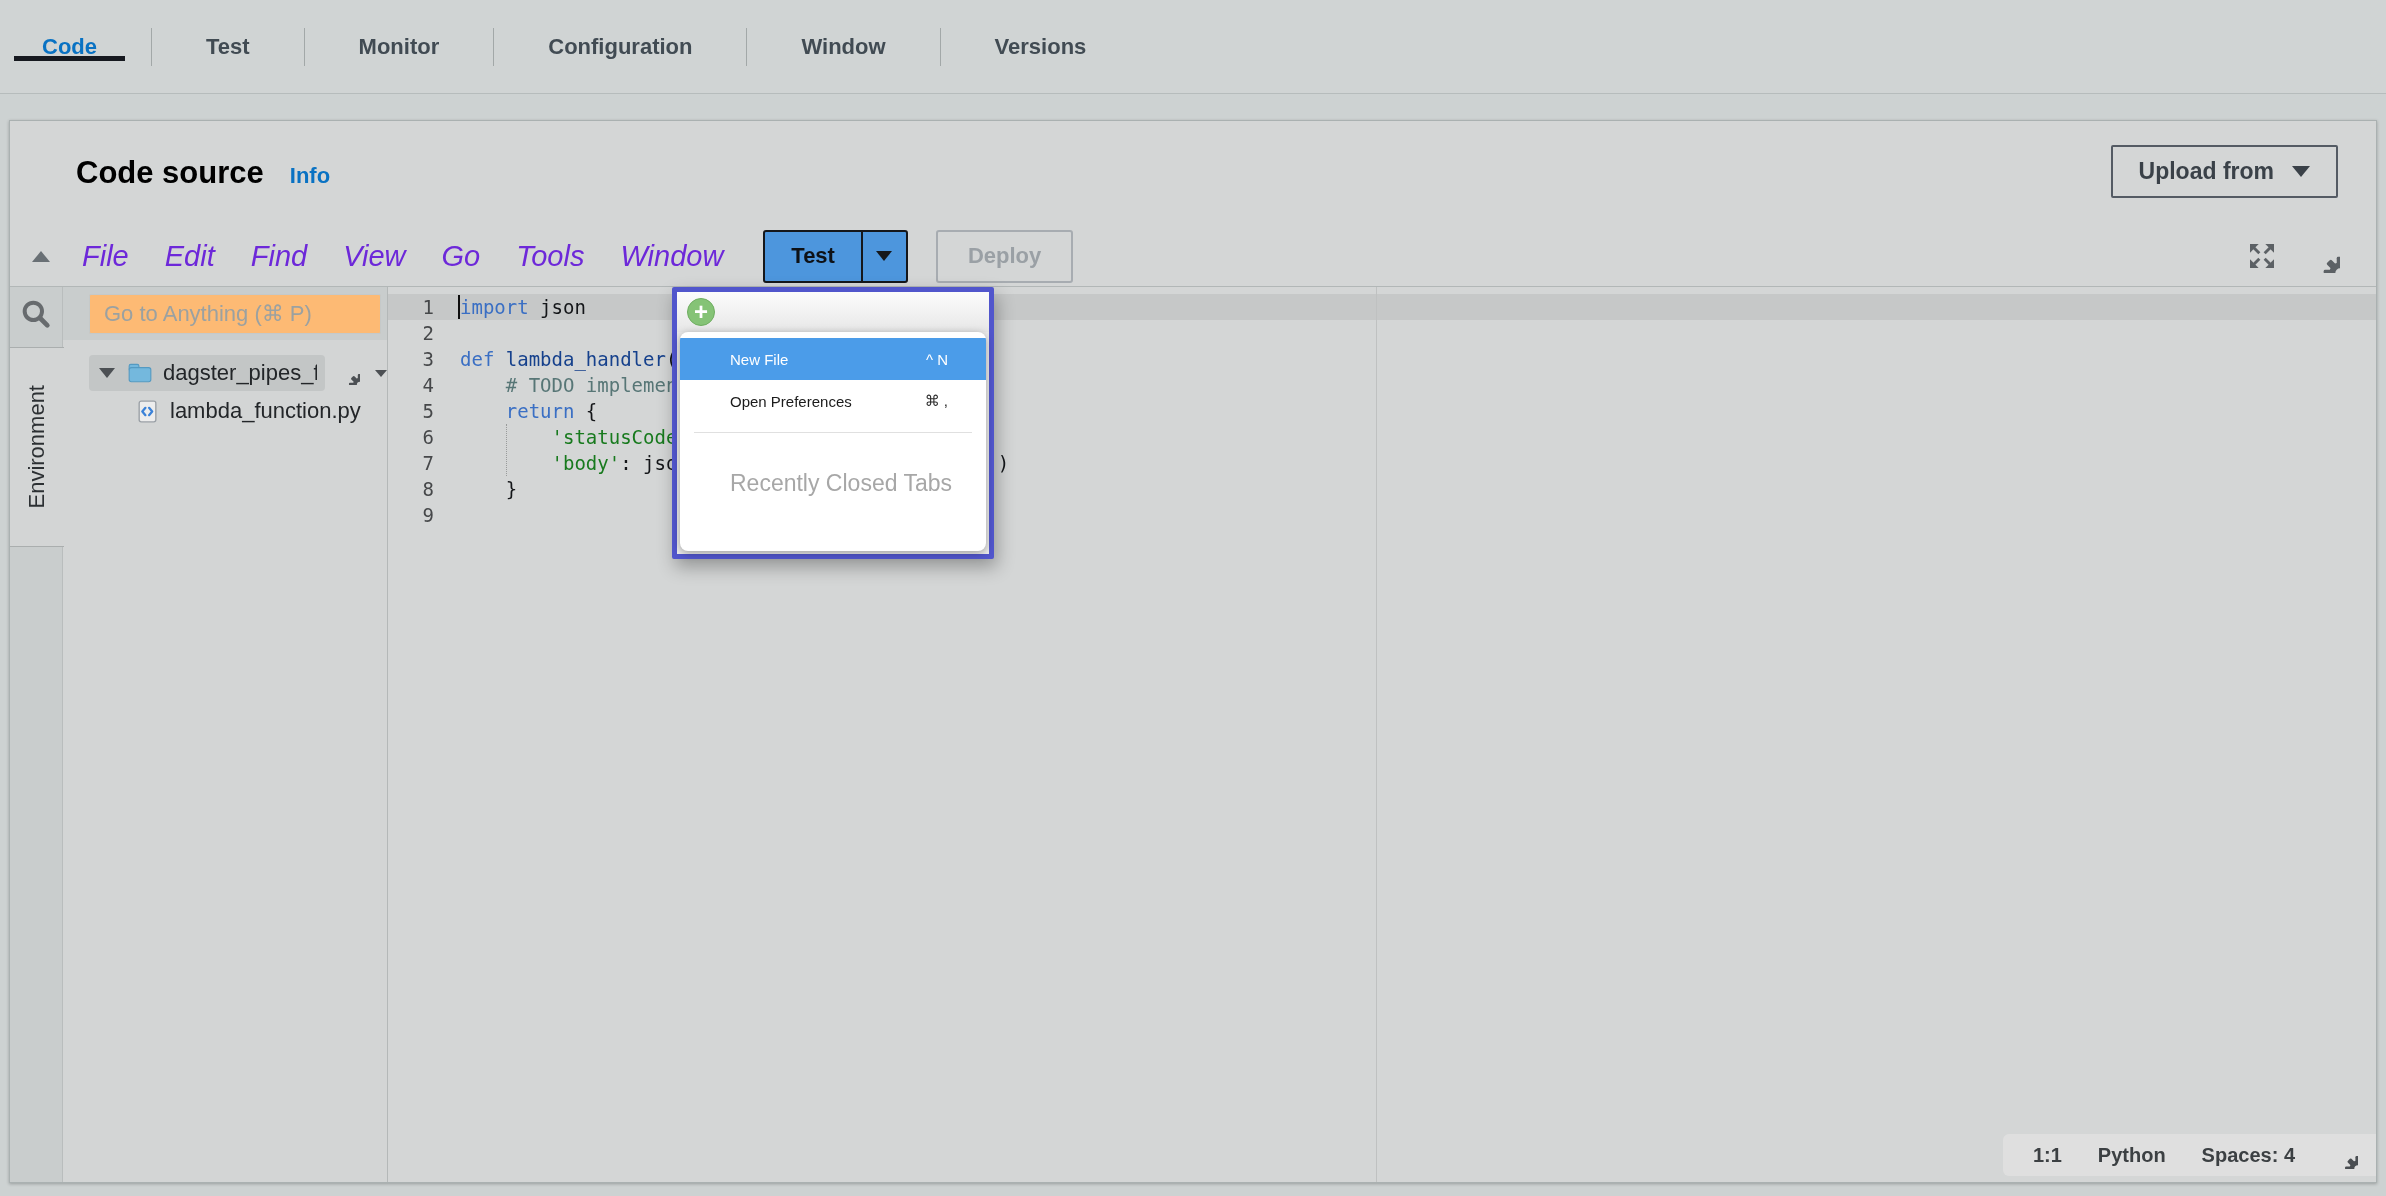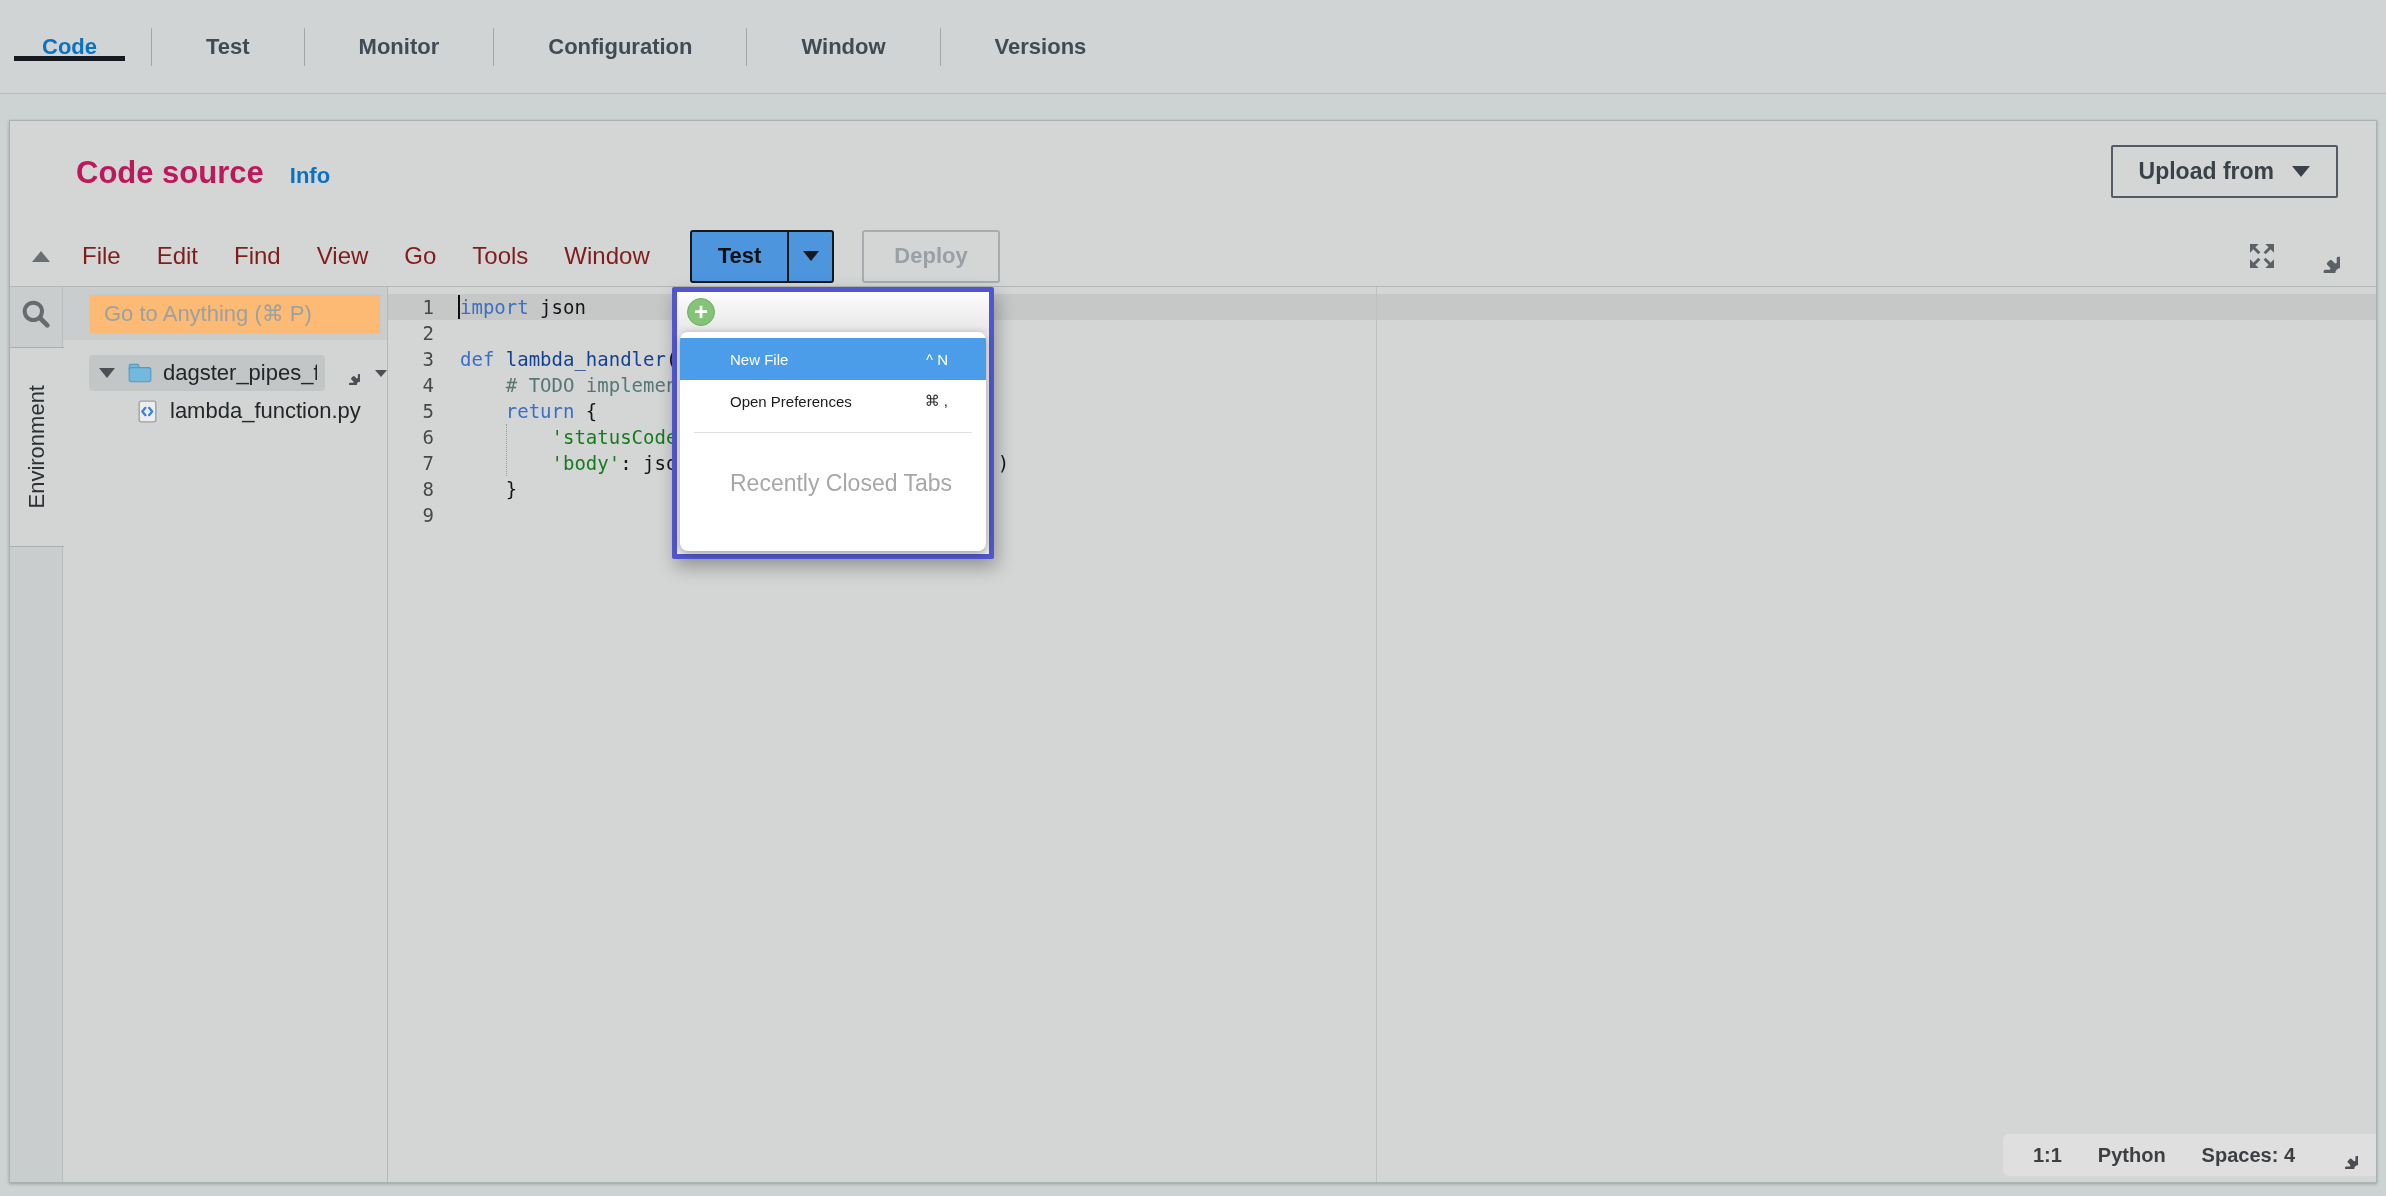--- a/index.html
+++ b/index.html
@@ -13,30 +13,30 @@
   .tt-tab{position:relative;display:flex;align-items:center;padding:0 30px;font-size:22px;font-weight:bold;color:#414b53;cursor:pointer;}
   .tt-tab.active{color:var(--accent_blue,#0972c3);}
   .tt-tab.active::after{content:"";position:absolute;left:2px;right:2px;bottom:-1px;height:5px;background:#16191f;}
   .tt-sep{width:1px;background:#a2a8a8;align-self:center;height:38px;}
 
   
   .card{position:absolute;left:9px;top:120px;width:2368px;height:1063px;background:var(--card_bg,#d4d6d6);border:1px solid #aab1b1;box-shadow:0 1px 3px rgba(0,0,0,.25);}
 
   .card-header{position:relative;height:105px;}
   .ch-left{display:flex;align-items:baseline;gap:26px;padding:34px 0 0 66px;}
-  .page-title{font-size:31px;font-weight:bold;color:#be185d;}
+  .page-title{font-size:31px;font-weight:bold;color:#000000;}
   .info-link{font-size:22px;font-weight:bold;color:var(--link_blue,#0972c3);cursor:pointer;}
   .upload-btn{position:absolute;right:38px;top:24px;height:53px;display:flex;align-items:center;gap:18px;padding:0 26px;background:transparent;border:2px solid #545b64;border-radius:2px;font-size:23px;font-weight:bold;color:#3a4148;cursor:pointer;font-family:inherit;}
   .caret-dn{width:0;height:0;border-left:9px solid transparent;border-right:9px solid transparent;border-top:11px solid #3a4148;}
 
   
   .menubar{display:flex;align-items:center;height:60px;padding:0 20px 0 22px;}
   .collapse-tri{width:0;height:0;border-left:9px solid transparent;border-right:9px solid transparent;border-bottom:11px solid #697075;margin-right:28px;cursor:pointer;}
   .mb-items{display:flex;column-gap:28px;}
-  .mb-item{font-size:24px;color:#7f1d1d;cursor:pointer;padding:4px 4px;}
+  .mb-item{font-size:29px;color:#6d28d9;cursor:pointer;padding:4px 4px;font-style:italic;}
   .test-split{display:flex;margin-left:36px;height:53px;}
   .test-main{display:flex;align-items:center;padding:0 26px;background:var(--test_button,#4d96dd);border:2px solid #15171b;border-right-width:1px;border-radius:3px 0 0 3px;font-size:22px;font-weight:bold;color:#0e1116;cursor:pointer;font-family:inherit;}
   .test-caret{display:flex;align-items:center;justify-content:center;width:46px;background:var(--test_button,#4d96dd);border:2px solid #15171b;border-left-width:1px;border-radius:0 3px 3px 0;cursor:pointer;}
   .test-caret .tri{width:0;height:0;border-left:8px solid transparent;border-right:8px solid transparent;border-top:10px solid #15181c;}
   .deploy-btn{margin-left:28px;height:53px;padding:0 30px;background:transparent;border:2px solid #a7acb1;border-radius:3px;font-size:22px;font-weight:bold;color:#9aa0a5;font-family:inherit;}
   .mb-right{margin-left:auto;display:flex;align-items:center;gap:28px;color:#5c6165;margin-right:16px;}
   .mb-right .icn{cursor:pointer;display:flex;}
 
   
   .workspace{position:relative;display:flex;height:896px;border-top:1px solid #b2b7b7;}

